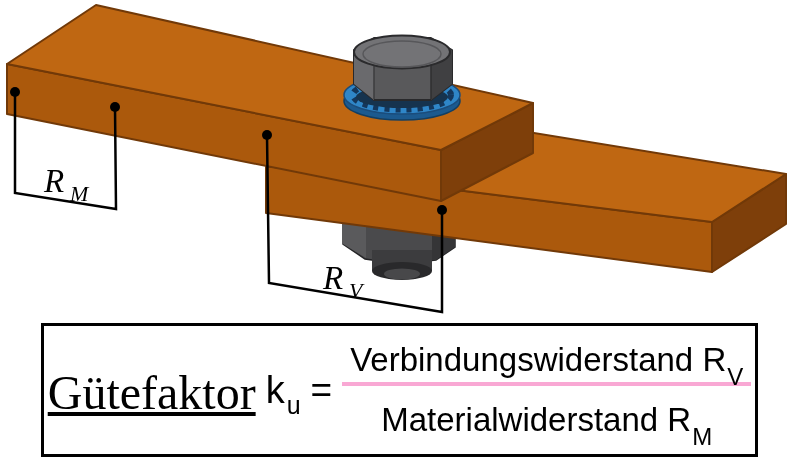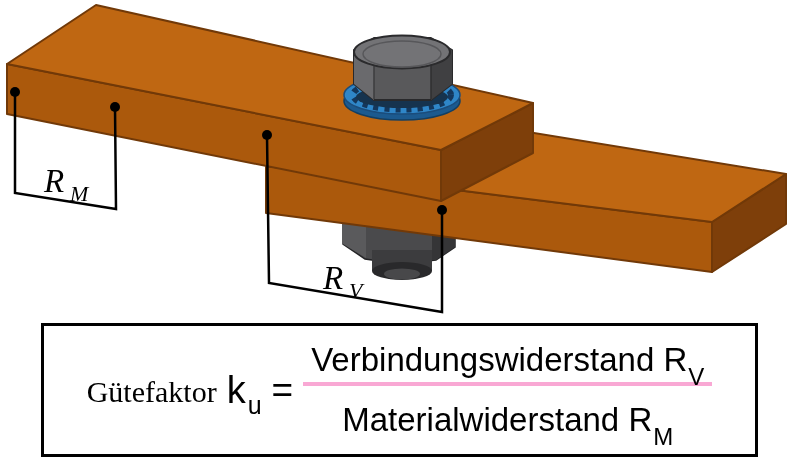--- a/index.html
+++ b/index.html
@@ -7,21 +7,21 @@
          font-family:"Liberation Sans",sans-serif;}
   .stage svg{position:absolute;left:0;top:0;}
 
   .lbl{font:italic 33px "Liberation Serif",serif;fill:#000;}
   .lbl-sub{font:italic 22px "Liberation Serif",serif;fill:#000;}
 
   .formula-box{position:absolute;left:41px;top:323px;width:711px;height:128px;
                border:3px solid #000;background:#fff;display:flex;align-items:center;
                justify-content:center;color:#000;white-space:nowrap;}
   .formula-row{display:flex;align-items:center;}
-  .lhs{font-family:"Liberation Serif",serif;font-size:30px;transform:translateY(2px);}
+  .lhs{font-family:"Liberation Serif",serif;font-size:48px;transform:translateY(2px);text-decoration:underline;}
   .ksym{font-family:"Liberation Sans",sans-serif;font-size:38px;margin-left:10px;}
   .usub{display:inline-block;font-family:"Liberation Sans",sans-serif;font-size:25px;
         transform:translateY(15px);margin-left:2px;}
   .eq{font-family:"Liberation Sans",sans-serif;font-size:37px;margin:0 10px 0 10px;}
   .frac{display:inline-flex;flex-direction:column;align-items:center;}
   .num{font-size:33px;line-height:1.12;padding:0 8px 3px 8px;border-bottom:4px solid #f9a8d4;}
   .den{font-size:33px;line-height:1.12;padding-top:16px;}
   .rsub{display:inline-block;font-size:24px;transform:translateY(14px);margin-left:1px;}
 </style>
 </head>

